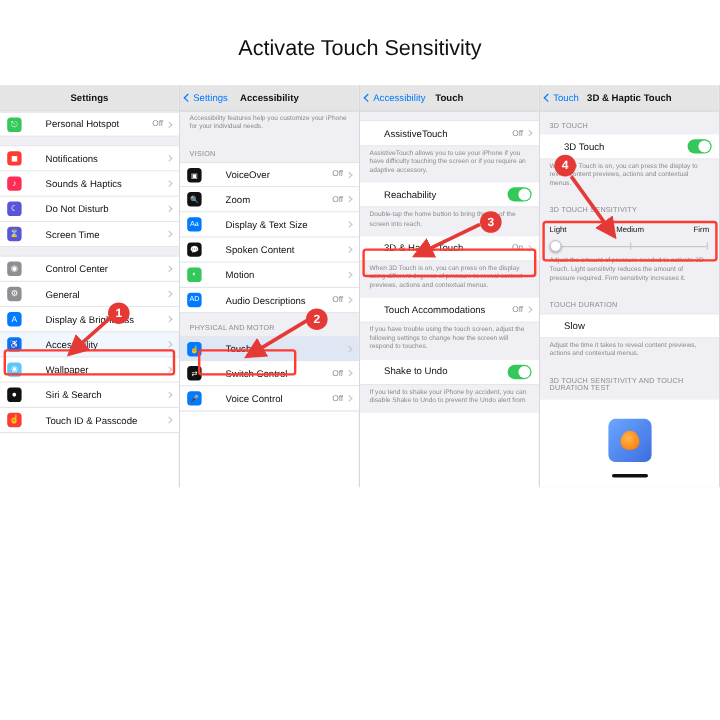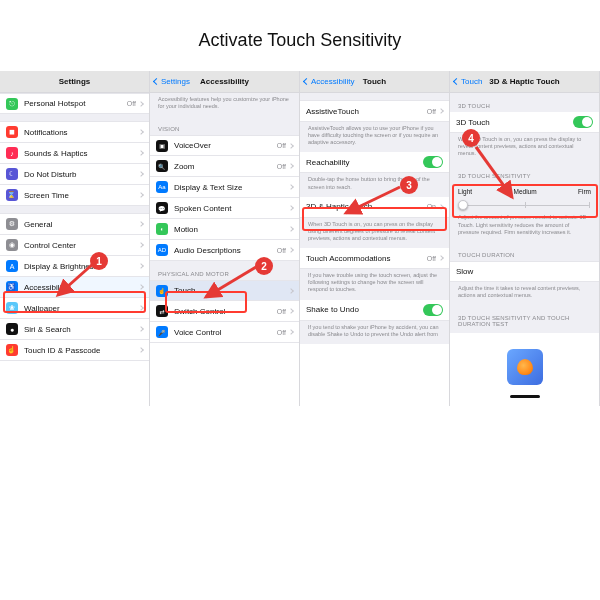--- a/index.html
+++ b/index.html
@@ -93,21 +93,21 @@
     width: 12px; height: 12px;
     border-radius: 3px;
     margin-right: 6px;
     flex-shrink: 0;
     display: inline-flex;
     align-items: center;
     justify-content: center;
     color: #fff;
     font-size: 7px;
   }
-  .row .label { flex: 1; color: #111; white-space: nowrap; overflow: hidden; text-overflow: ellipsis; }
+  .row .label { flex: 1; color: #111; white-space: nowrap; overflow: hidden; text-overflow: ellipsis; margin-left: 14px; }
   .row .value { color: #8e8e93; margin-right: 3px; font-size: 7px; }
   .row .chev-r {
     width: 4px; height: 4px;
     border-top: 1px solid #c7c7cc;
     border-right: 1px solid #c7c7cc;
     transform: rotate(45deg);
     flex-shrink: 0;
   }
   .row.selected { background: rgba(0,122,255,0.06); }
   .row .check {
@@ -264,28 +264,28 @@
         <span class="chev-r"></span>
         </div>
         <div class="row">
           <span class="icon" style="background:#5856d6">⌛</span>
         <span class="label">Screen Time</span>
 
         <span class="chev-r"></span>
         </div>
         <div class="gap"></div>
         <div class="row">
+          <span class="icon" style="background:#8e8e93">◉</span>
+        <span class="label">Control Center</span>
+
+        <span class="chev-r"></span>
+        </div>
+        <div class="row">
           <span class="icon" style="background:#8e8e93">⚙</span>
         <span class="label">General</span>
-
-        <span class="chev-r"></span>
-        </div>
-        <div class="row">
-          <span class="icon" style="background:#8e8e93">◉</span>
-        <span class="label">Control Center</span>
 
         <span class="chev-r"></span>
         </div>
         <div class="row">
           <span class="icon" style="background:#007aff">A</span>
         <span class="label">Display &amp; Brightness</span>
 
         <span class="chev-r"></span>
         </div>
         <div class="row selected">

